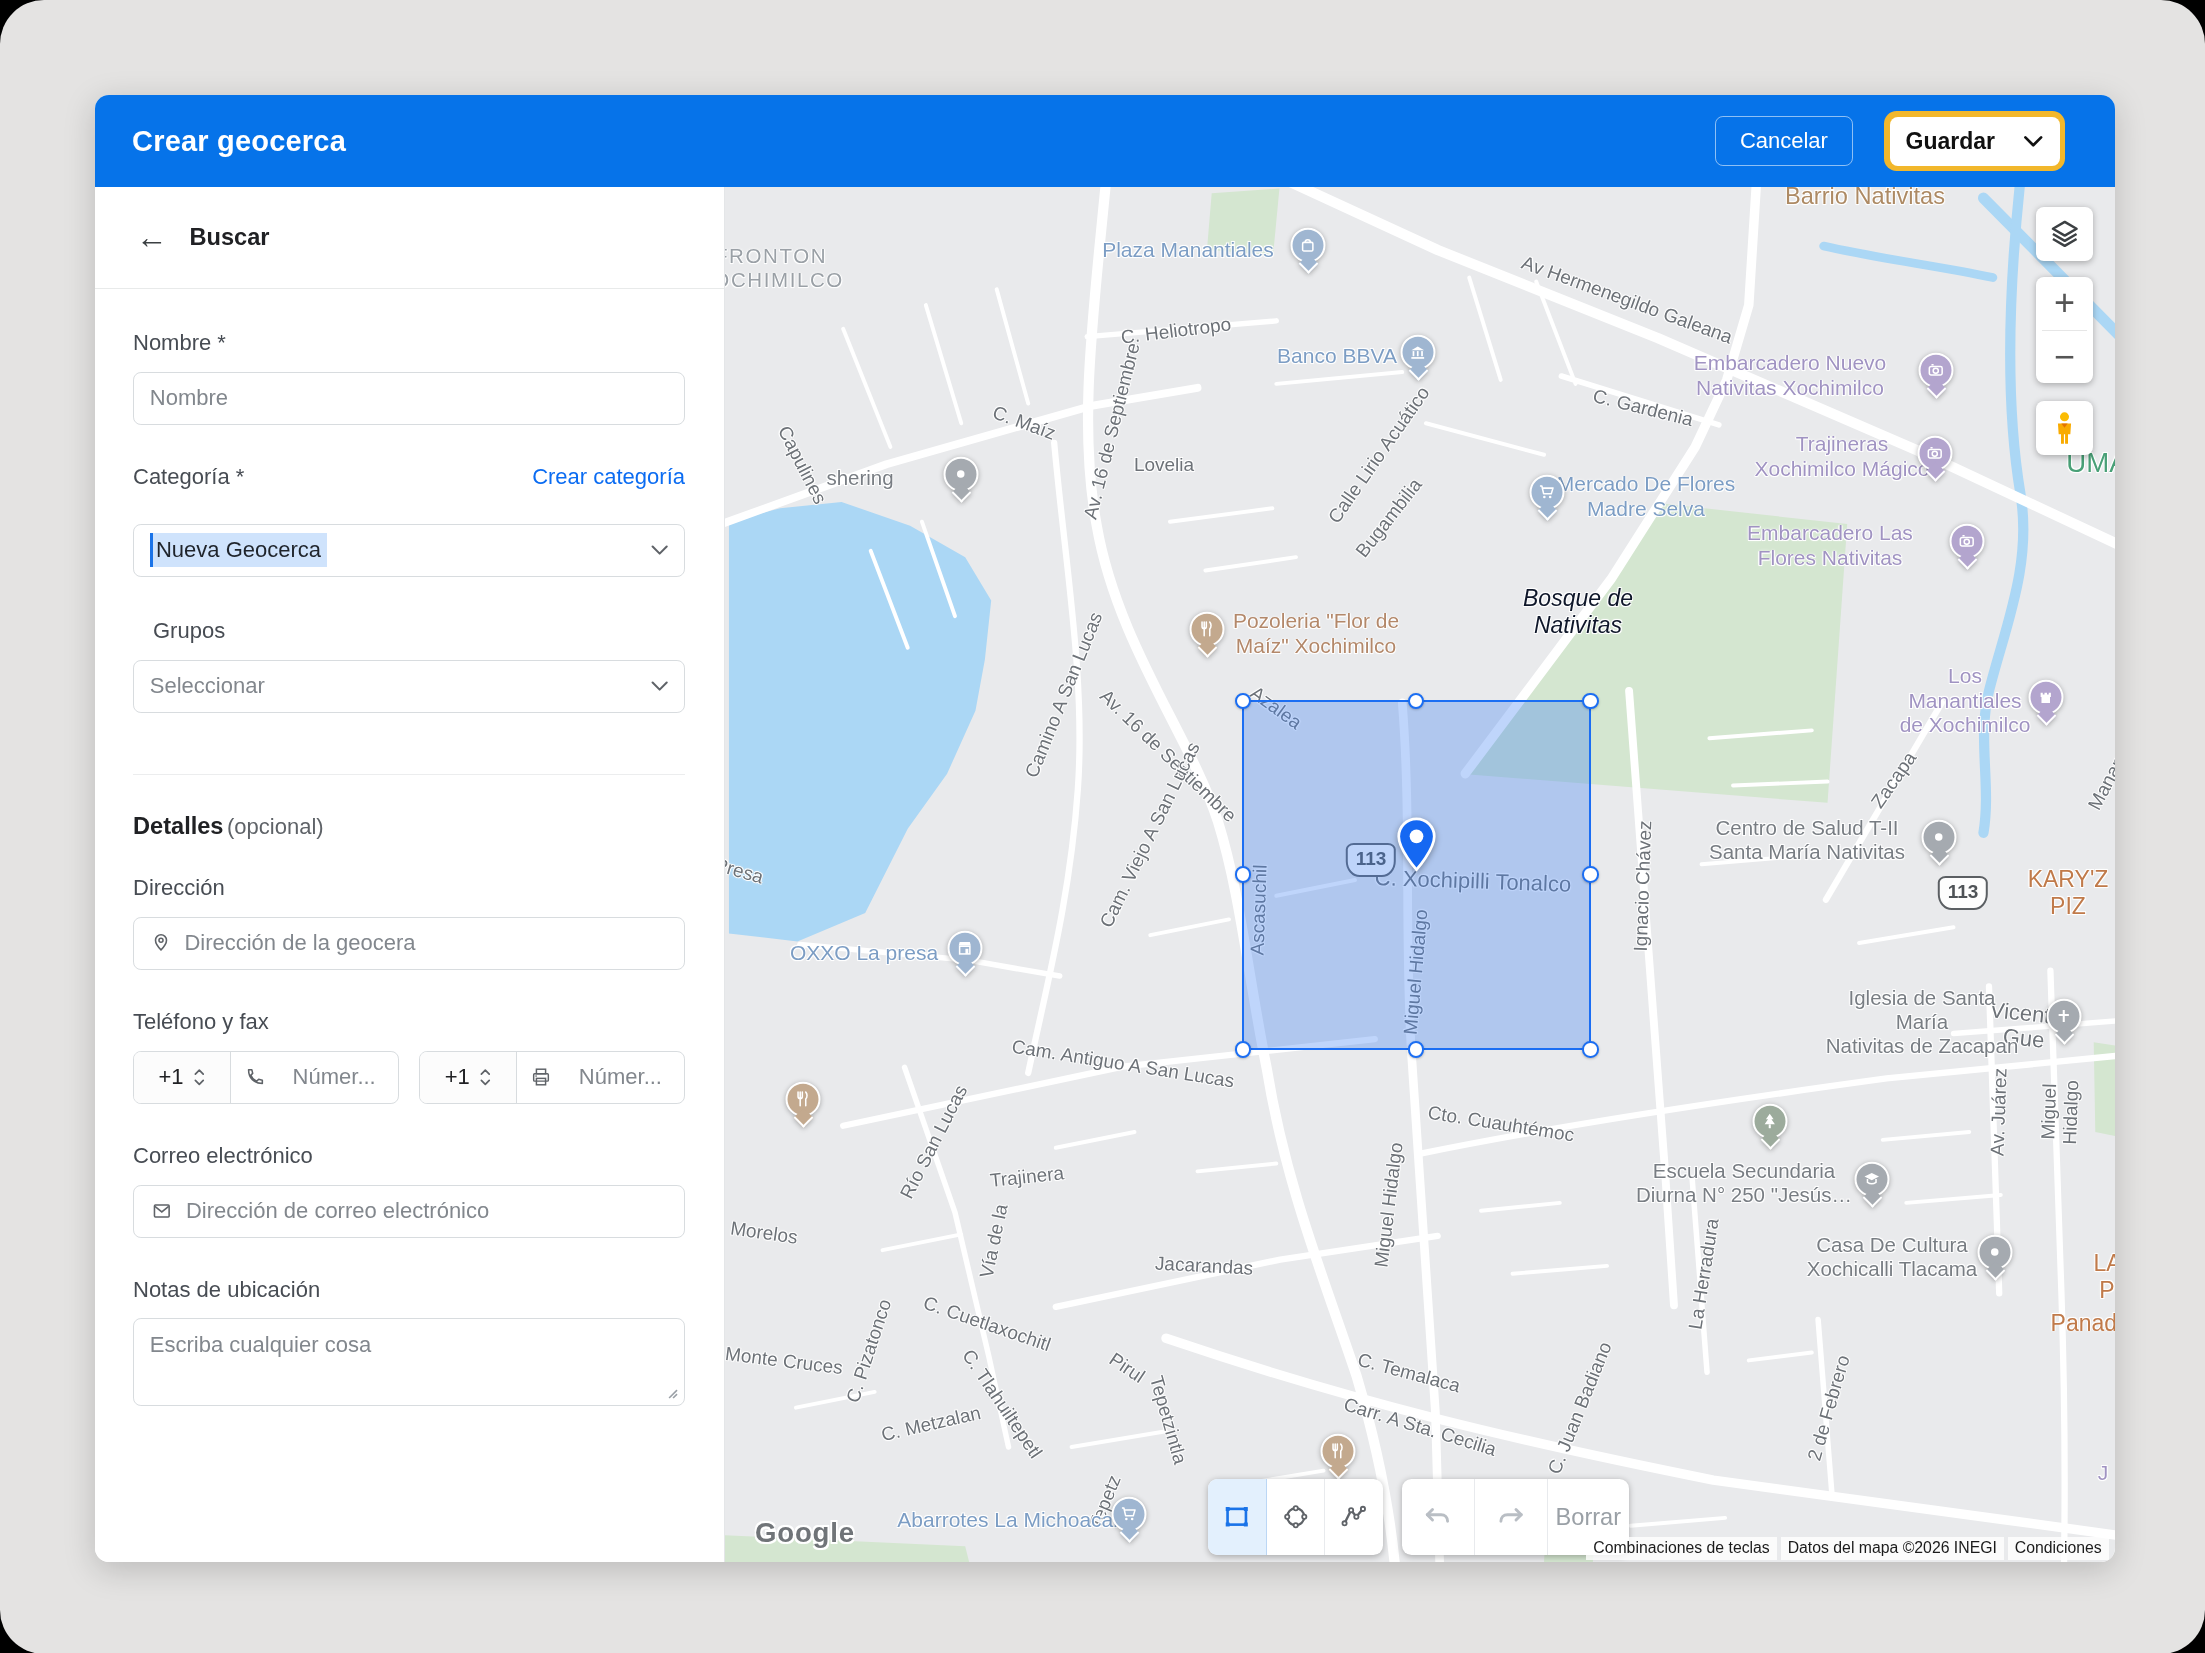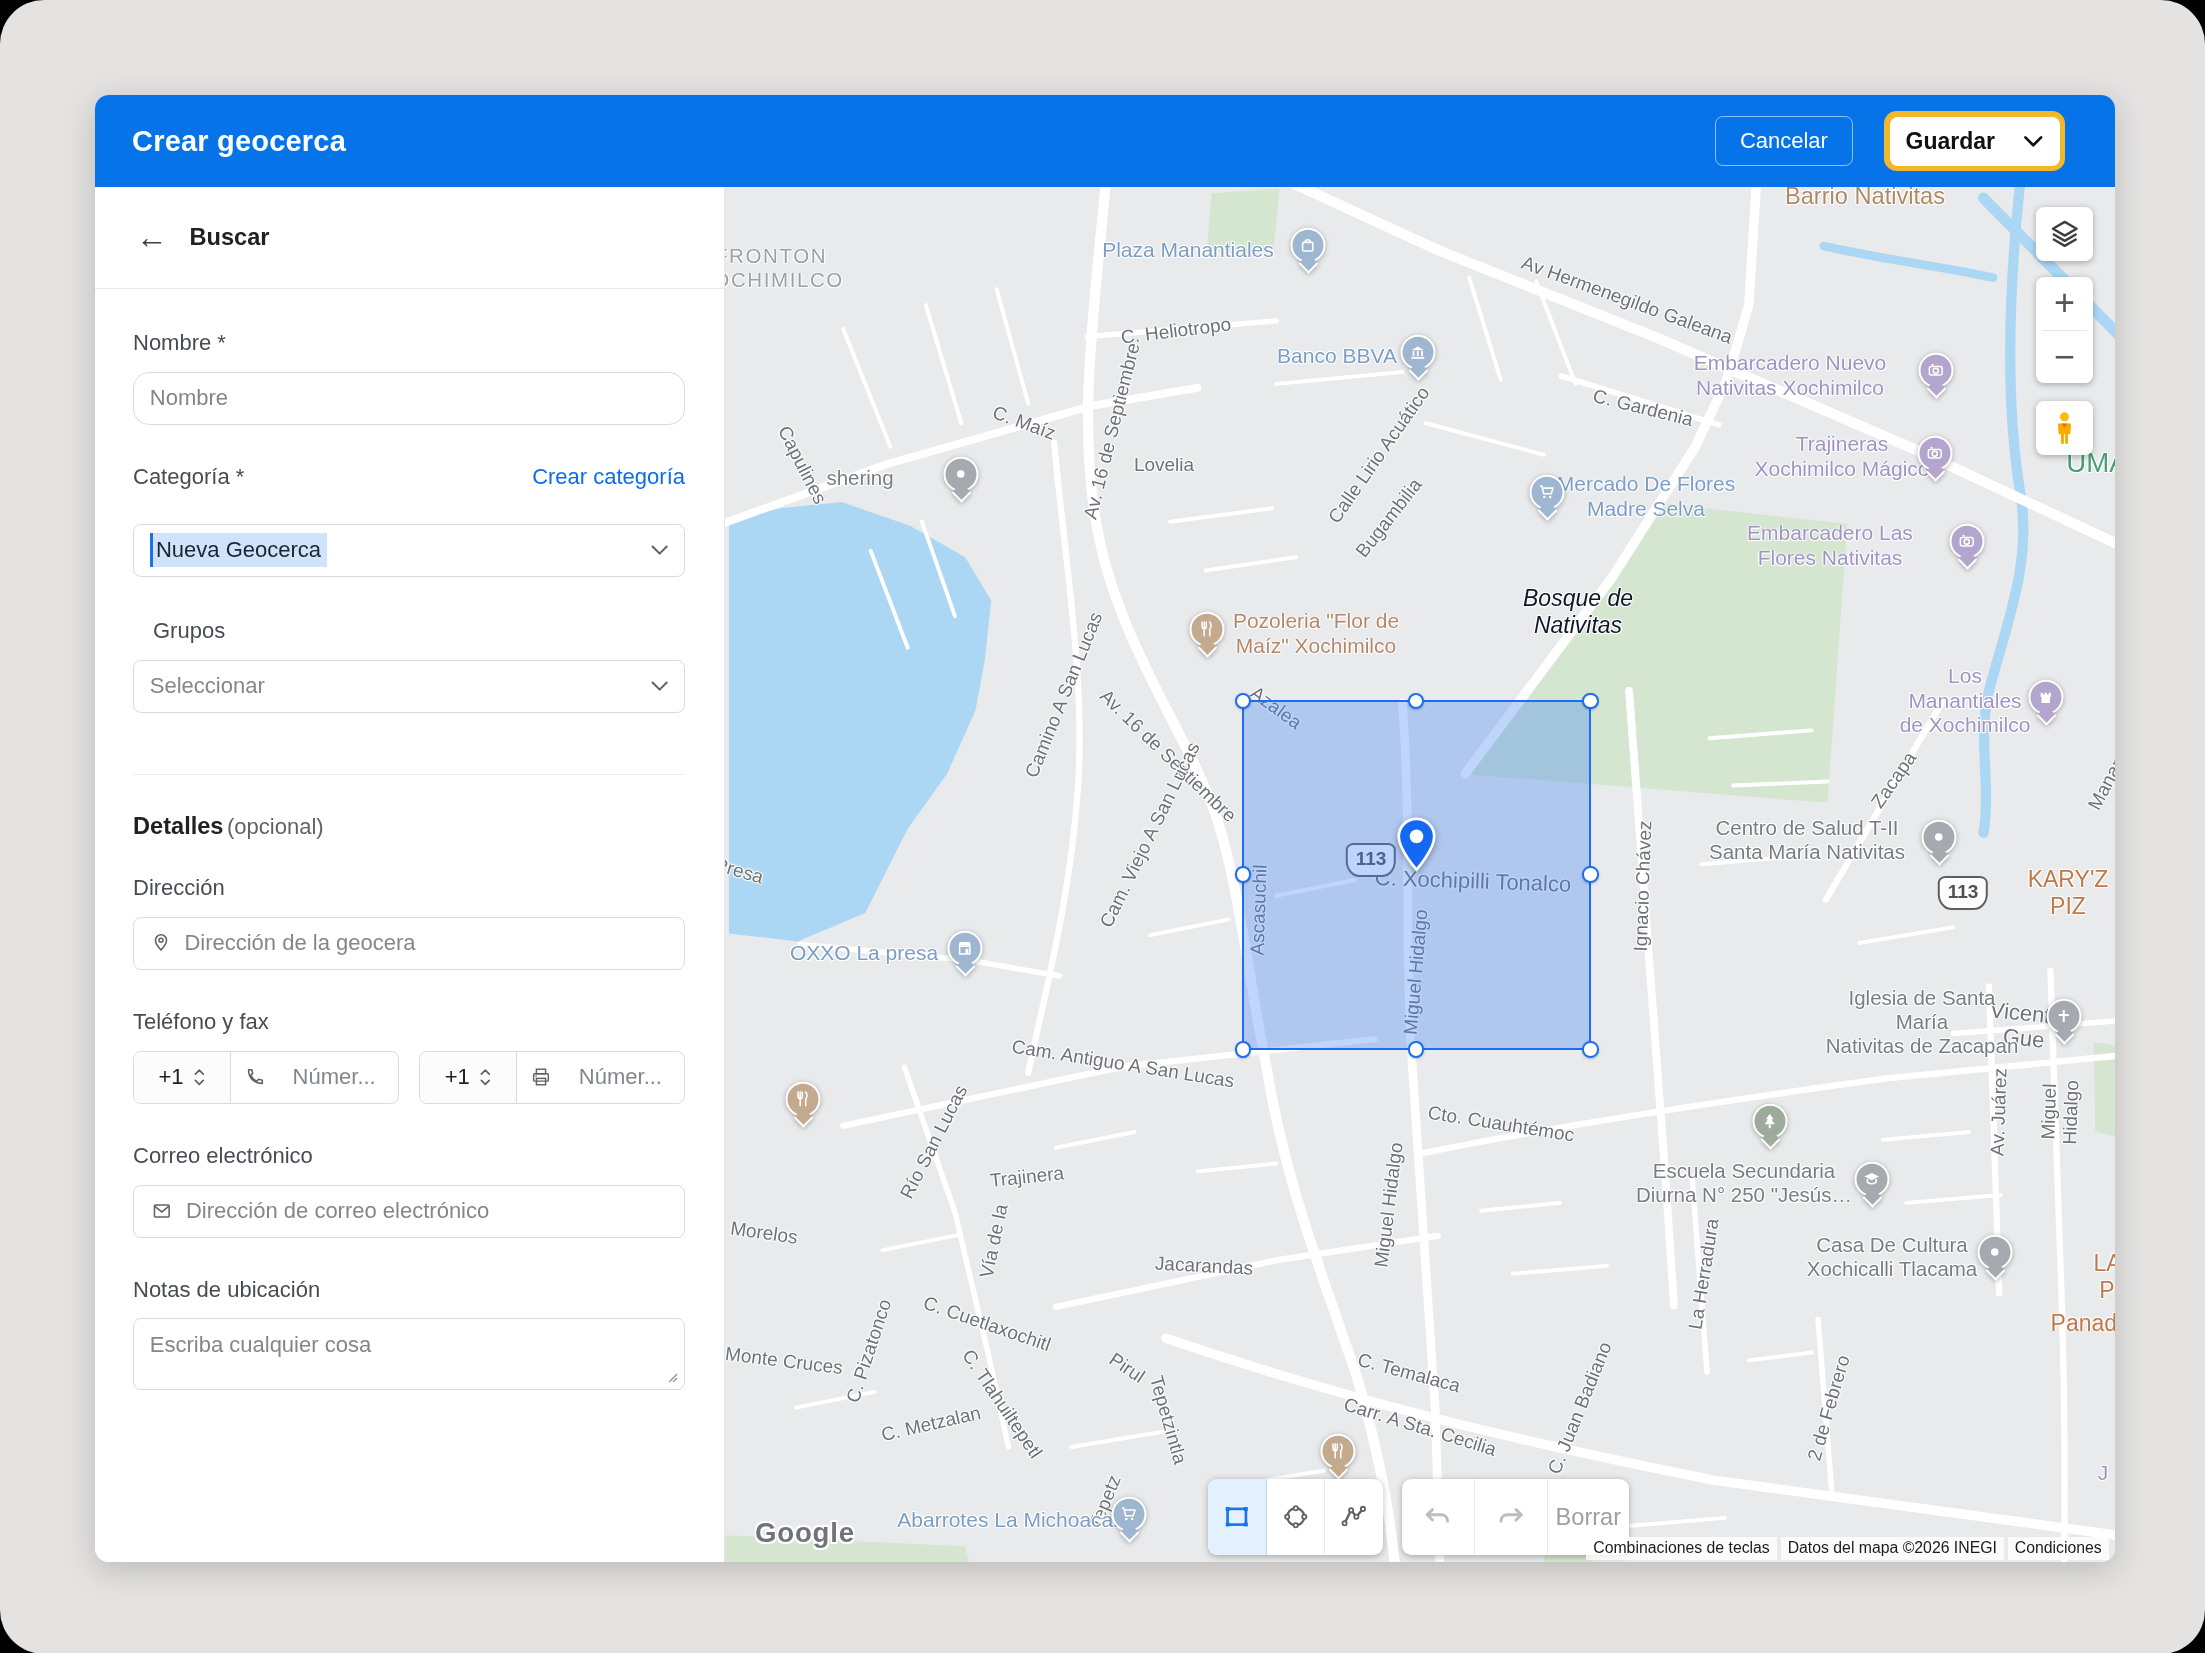--- a/index.html
+++ b/index.html
@@ -27,21 +27,21 @@
   .chev{margin-left:auto;flex:0 0 auto;}
   .sel-hl{background:#cfe3fc;padding:3.2px 6.3px 4.7px 3.2px;border-left:3.2px solid #1a73e8;color:#1f242b;font-size:22px;}
   .link{color:#0b6cf2;font-size:22px;cursor:pointer;}
   .row-between{display:flex;justify-content:space-between;align-items:center;}
   .divider{height:1.6px;background:#ecedee;margin:0;}
   .opt{color:#5f6368;font-weight:400;font-size:22px;}
   .sect{font-size:23.6px;color:#202124;font-weight:700;margin:0;}
   .tel-group{width:267px;height:53px;border:1.6px solid #d8dcdf;border-radius:7.9px;display:flex;overflow:hidden;}
   .tel-code{width:97px;border-right:1.6px solid #d8dcdf;display:flex;align-items:center;justify-content:center;gap:9.5px;background:#fcfcfc;}
   .tel-num{flex:1;display:flex;align-items:center;gap:27px;padding:0 12.6px;}
-  textarea.notes{width:100%;height:72px;border:1.6px solid #d8dcdf;border-radius:7.9px;resize:none;font-family:inherit;font-size:22px;padding:12.6px 15.8px;color:#202124;}
+  textarea.notes{width:100%;height:88px;border:1.6px solid #d8dcdf;border-radius:7.9px;resize:none;font-family:inherit;font-size:22px;padding:12.6px 15.8px;color:#202124;}
   textarea.notes::placeholder{color:#82878d;}
   .notes-wrap{position:relative;}
   .resize-h{position:absolute;right:6.3px;bottom:9.5px;}
   
   .map{flex:1;position:relative;background:#e9eaec;overflow:hidden;}
   .map svg.base{position:absolute;left:0;top:0;z-index:0;}
   .slabel{position:absolute;z-index:2;font-size:19px;font-weight:500;color:#6d7278;white-space:pre-line;text-align:center;line-height:1.15;
     text-shadow:0 0 3.2px #fff,0.8px 0.8px 0 #fff,-0.8px -0.8px 0 #fff,0.8px -0.8px 0 #fff,-0.8px 0.8px 0 #fff;}
   .slabel.caps{color:#9aa0a6;font-size:20.5px;letter-spacing:1.6px;}
   .slabel.big{font-size:22px;}
@@ -112,21 +112,21 @@
 
   <div class="content">
 
     <aside class="panel">
       <div class="search-row">
         <span class="back-arrow">←</span>
         <span class="lbl">Buscar</span>
       </div>
       <div class="form">
         <p class="f-label" style="margin-top:41px;">Nombre *</p>
-        <div class="f-input" style="margin-top:15.8px;border-radius:16px;">
+        <div class="f-input" style="margin-top:15.8px;">
           <span class="ph">Nombre</span>
         </div>
 
         <div class="row-between" style="margin-top:39px;">
           <p class="f-label" style="margin:0;">Categoría *</p>
           <span class="link">Crear categoría</span>
         </div>
         <div class="f-input" style="margin-top:34px;gap:39px;">
           <span class="sel-hl">Nueva Geocerca</span>
           <svg class="chev icon" width="17.3" height="10.2" viewBox="0 0 22 13">

